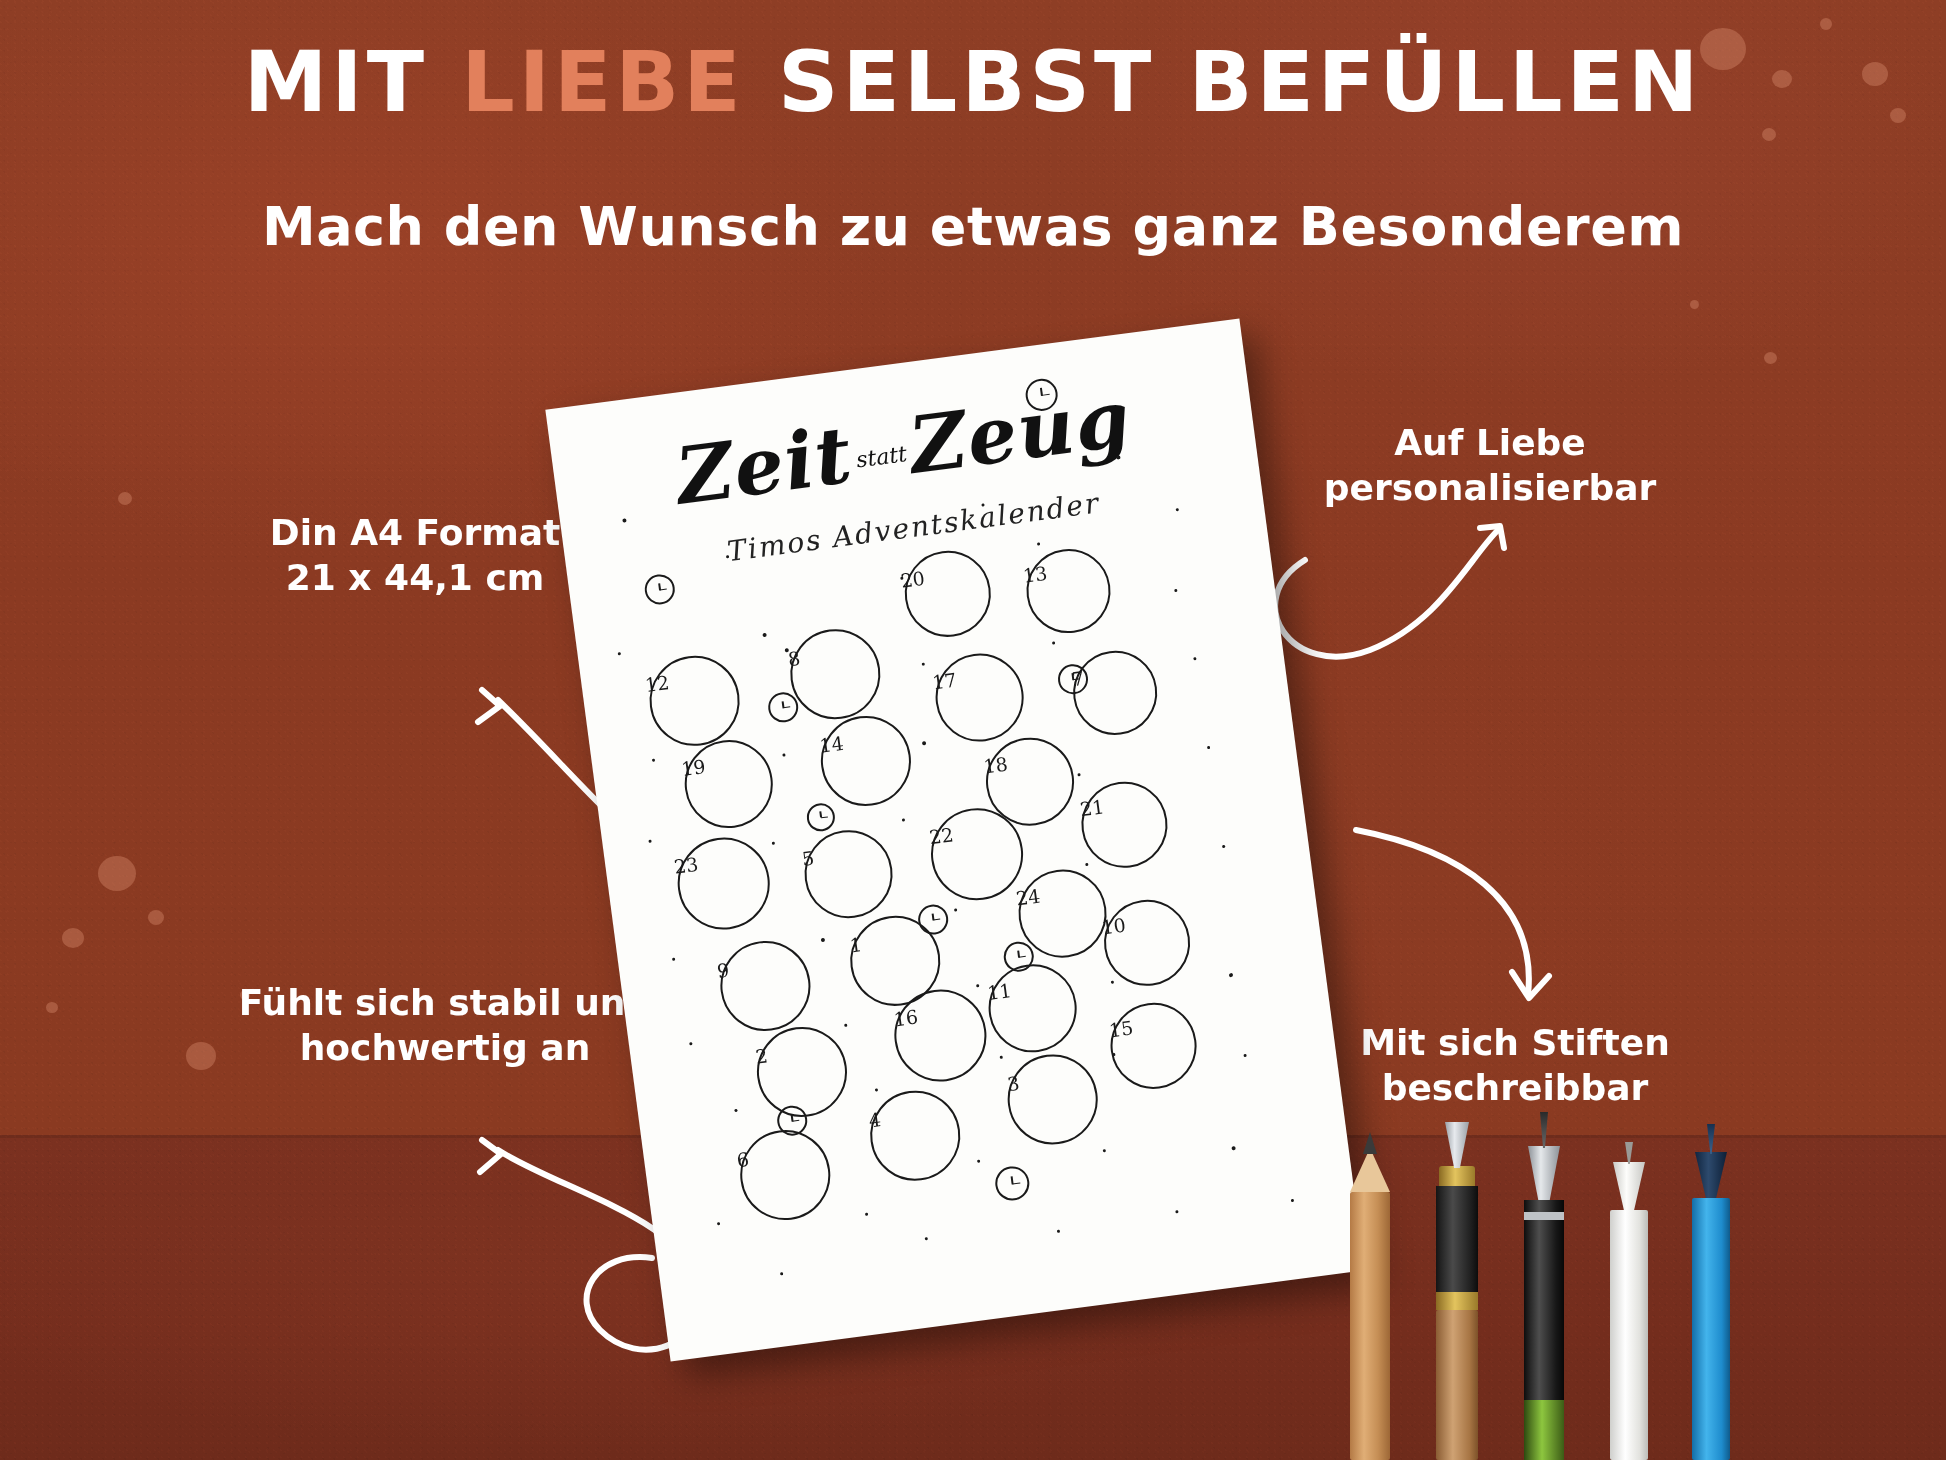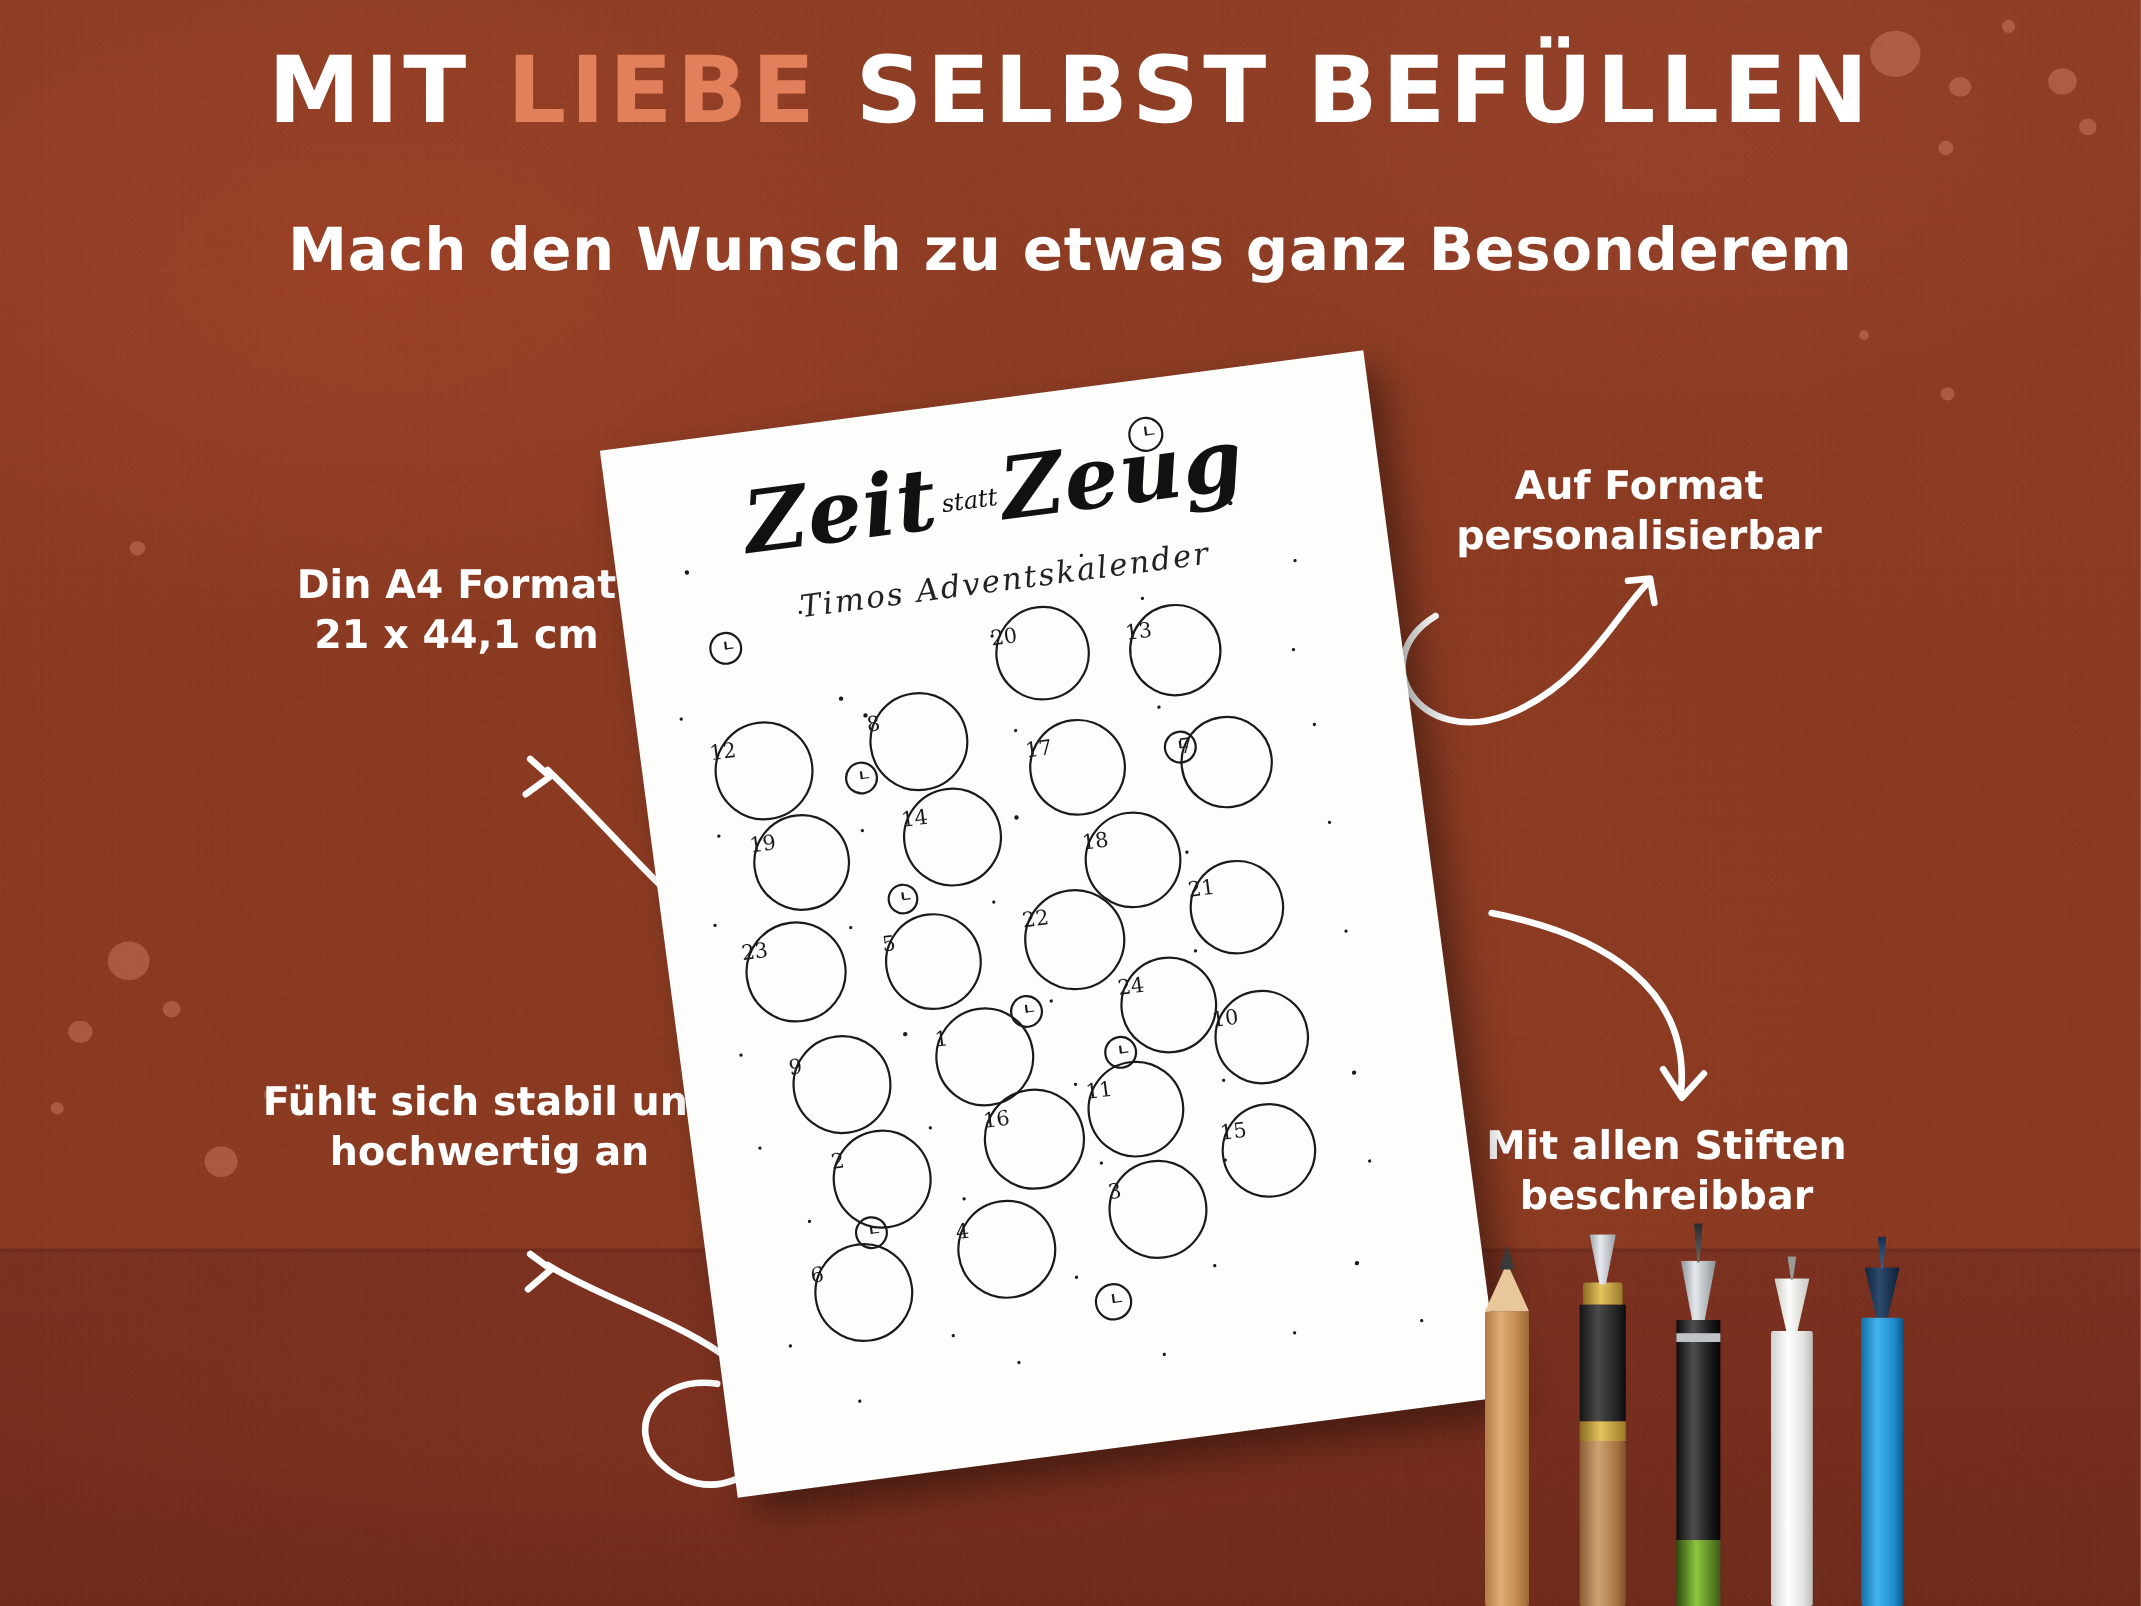--- a/index.html
+++ b/index.html
@@ -142,25 +142,25 @@
   <div class="splat" style="left:118px;top:492px;width:14px;height:13px;"></div>
 </div>
 
 <div class="headline">
   <span>Mit </span><span class="hl-accent">Liebe</span><span> selbst befüllen</span>
 </div>
 <div class="subhead">Mach den Wunsch zu etwas ganz Besonderem</div>
 
 <div class="callout" id="callout-format">Din A4 Format
 21 x 44,1 cm</div>
-<div class="callout" id="callout-personal">Auf Format
+<div class="callout" id="callout-personal">Auf Liebe
 personalisierbar</div>
 <div class="callout" id="callout-stable">Fühlt sich stabil und
 hochwertig an</div>
-<div class="callout" id="callout-pens">Mit allen Stiften
+<div class="callout" id="callout-pens">Mit sich Stiften
 beschreibbar</div>
 
 <svg class="arrows" width="1946" height="1460" viewBox="0 0 1946 1460">
   <g fill="none" stroke="#ffffff" stroke-width="6" stroke-linecap="round" stroke-linejoin="round">
 
     <path d="M498 700 C 560 760, 590 800, 660 860"></path>
     <path d="M482 690 L 500 706 L 478 722"></path>
 
     <path d="M1305 560 C 1240 600, 1290 680, 1370 650 C 1440 622, 1468 560, 1498 530"></path>
     <path d="M1480 528 L 1500 526 L 1504 548"></path>

